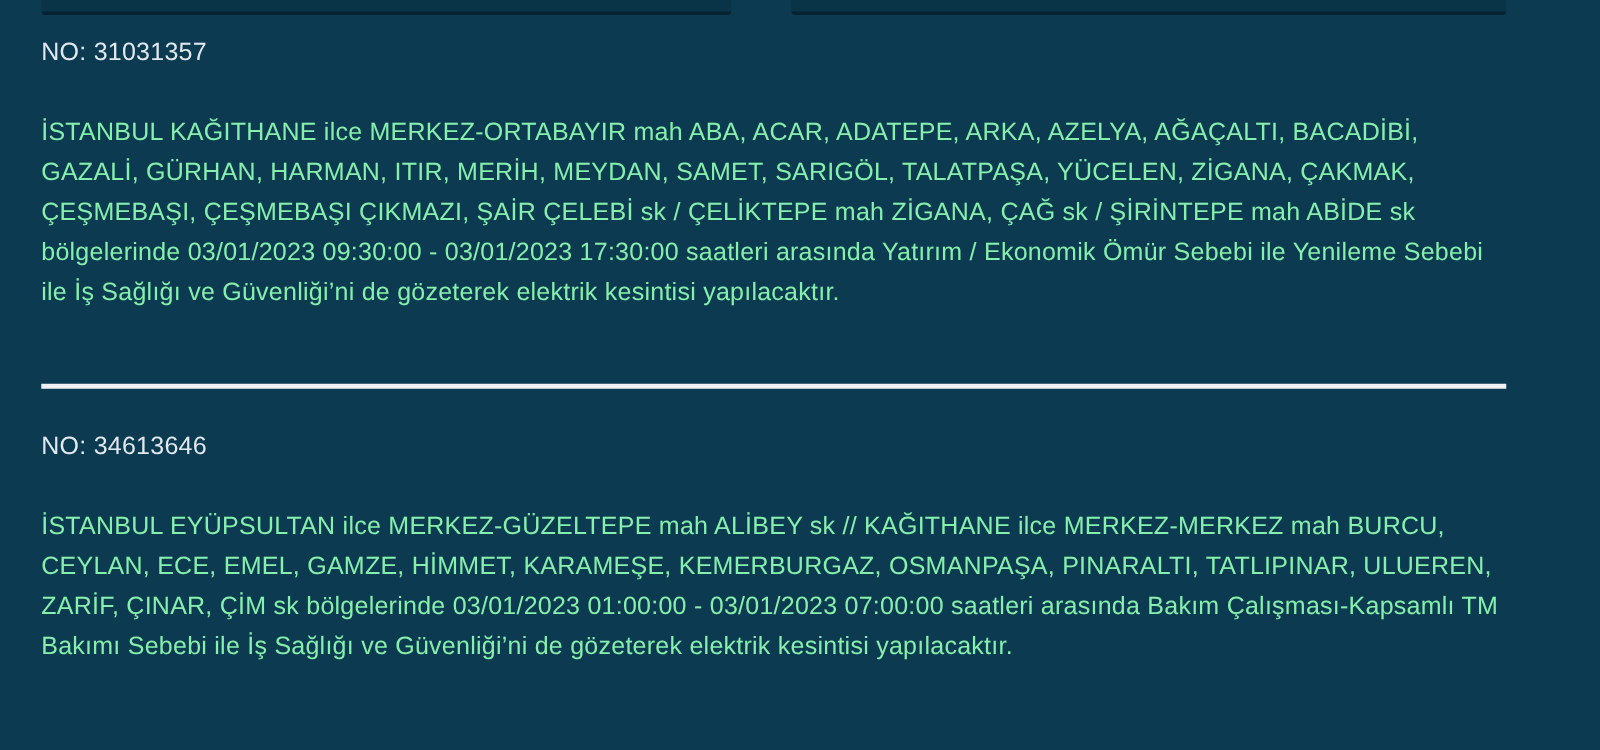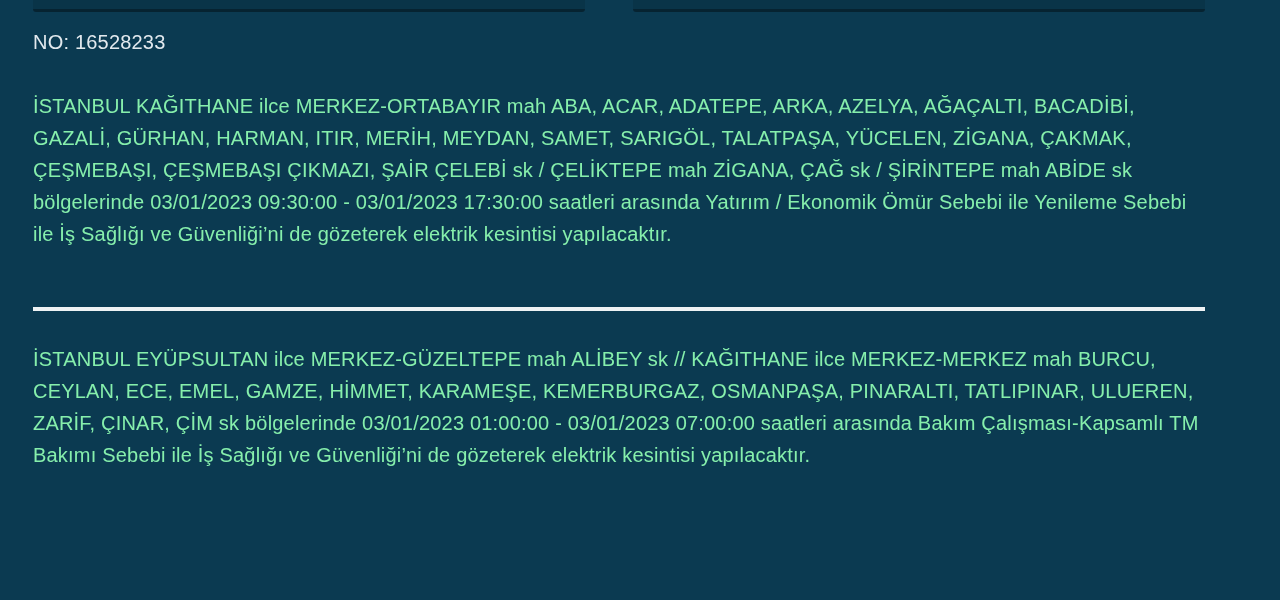--- a/index.html
+++ b/index.html
@@ -59,23 +59,24 @@
 </style>
 </head>
 <body>
 
 <div class="prev-card-edge left"></div>
 <div class="prev-card-edge right"></div>
 
 <div class="content">
 
   <section class="notice notice-1">
-    <p class="no-label">NO: 16528233</p>
+    <p class="no-label">NO: 31031357</p>
     <p class="notice-body">İSTANBUL KAĞITHANE ilce MERKEZ-ORTABAYIR mah ABA, ACAR, ADATEPE, ARKA, AZELYA, AĞAÇALTI, BACADİBİ, GAZALİ, GÜRHAN, HARMAN, ITIR, MERİH, MEYDAN, SAMET, SARIGÖL, TALATPAŞA, YÜCELEN, ZİGANA, ÇAKMAK, ÇEŞMEBAŞI, ÇEŞMEBAŞI ÇIKMAZI, ŞAİR ÇELEBİ sk / ÇELİKTEPE mah ZİGANA, ÇAĞ sk / ŞİRİNTEPE mah ABİDE sk bölgelerinde 03/01/2023 09:30:00 - 03/01/2023 17:30:00 saatleri arasında Yatırım / Ekonomik Ömür Sebebi ile Yenileme Sebebi ile İş Sağlığı ve Güvenliği’ni de gözeterek elektrik kesintisi yapılacaktır.</p>
   </section>
 
   <hr class="notice-divider">
 
   <section class="notice notice-2">
+    <p class="no-label">NO: 34613646</p>
     <p class="notice-body">İSTANBUL EYÜPSULTAN ilce MERKEZ-GÜZELTEPE mah ALİBEY sk // KAĞITHANE ilce MERKEZ-MERKEZ mah BURCU, CEYLAN, ECE, EMEL, GAMZE, HİMMET, KARAMEŞE, KEMERBURGAZ, OSMANPAŞA, PINARALTI, TATLIPINAR, ULUEREN, ZARİF, ÇINAR, ÇİM sk bölgelerinde 03/01/2023 01:00:00 - 03/01/2023 07:00:00 saatleri arasında Bakım Çalışması-Kapsamlı TM Bakımı Sebebi ile İş Sağlığı ve Güvenliği’ni de gözeterek elektrik kesintisi yapılacaktır.</p>
   </section>
 
 </div>
 
 </body></html>

